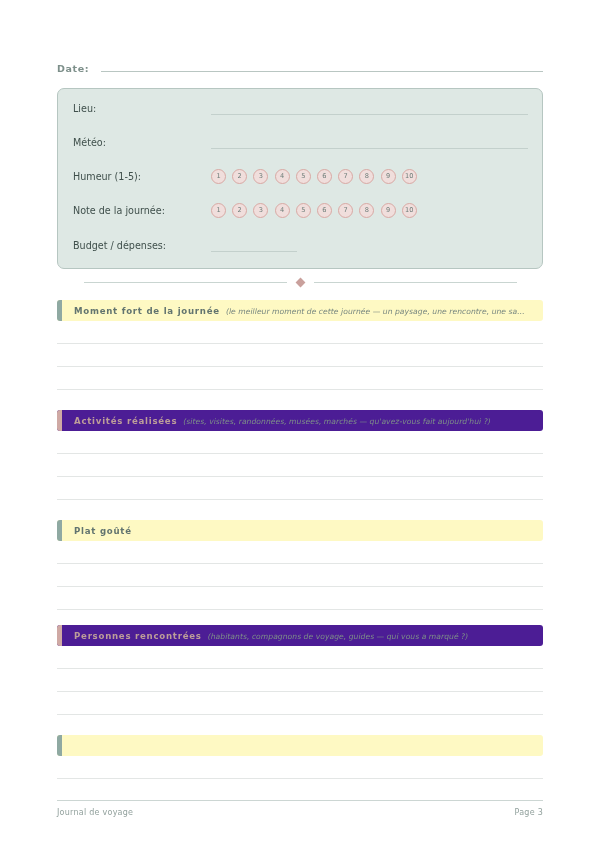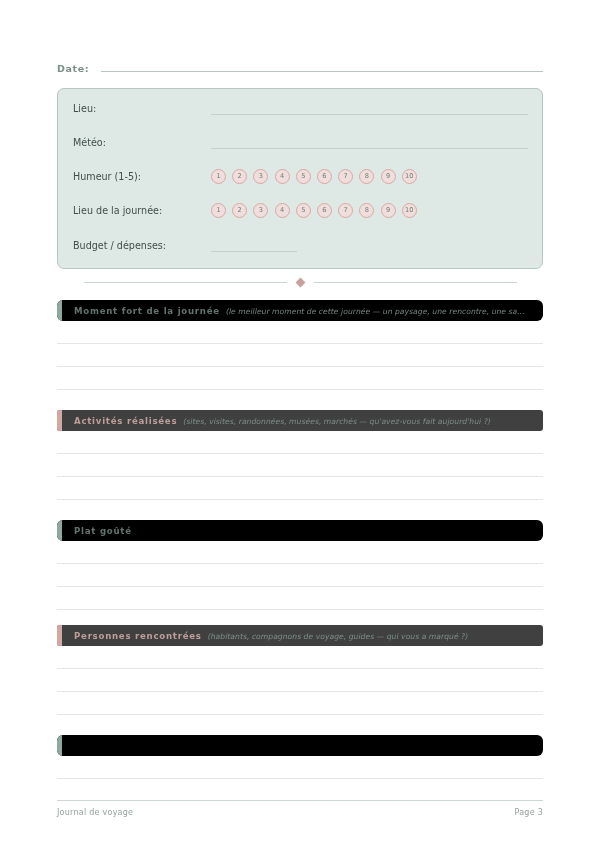--- a/index.html
+++ b/index.html
@@ -158,26 +158,26 @@
     font-weight: bold;
     letter-spacing: 0.75px;
   }
   .sec-hint {
     font-size: 7.6px;
     font-style: italic;
     letter-spacing: 0.05px;
   }
 
   
-  .v-green .sec-header { background: #000000; border-radius: 6px; }
+  .v-green .sec-header { background: #fef9c3; }
   .v-green .bar { background: #8fa9a2; }
   .v-green .sec-title { color: #62746f; }
   .v-green .sec-hint { color: #76867f; }
   
-  .v-pink .sec-header { background: #404040; }
+  .v-pink .sec-header { background: #4c1d95; }
   .v-pink .bar { background: #cfa9a4; }
   .v-pink .sec-title { color: #bd9e99; }
   .v-pink .sec-hint { color: #7e8f89; }
 
   .lines { position: relative; margin-top: 0; }
   .wline {
     border-bottom: 1px solid #e3e6e5;
     height: 22px;
   }
 
@@ -230,21 +230,21 @@
           <span class="dot">4</span>
           <span class="dot">5</span>
           <span class="dot">6</span>
           <span class="dot">7</span>
           <span class="dot">8</span>
           <span class="dot">9</span>
           <span class="dot">10</span>
         </div>
       </div>
       <div class="info-row" style="top: 110px;">
-        <span class="info-label">Lieu de la journée:</span>
+        <span class="info-label">Note de la journée:</span>
         <div class="scale">
           <span class="dot">1</span>
           <span class="dot">2</span>
           <span class="dot">3</span>
           <span class="dot">4</span>
           <span class="dot">5</span>
           <span class="dot">6</span>
           <span class="dot">7</span>
           <span class="dot">8</span>
           <span class="dot">9</span>

